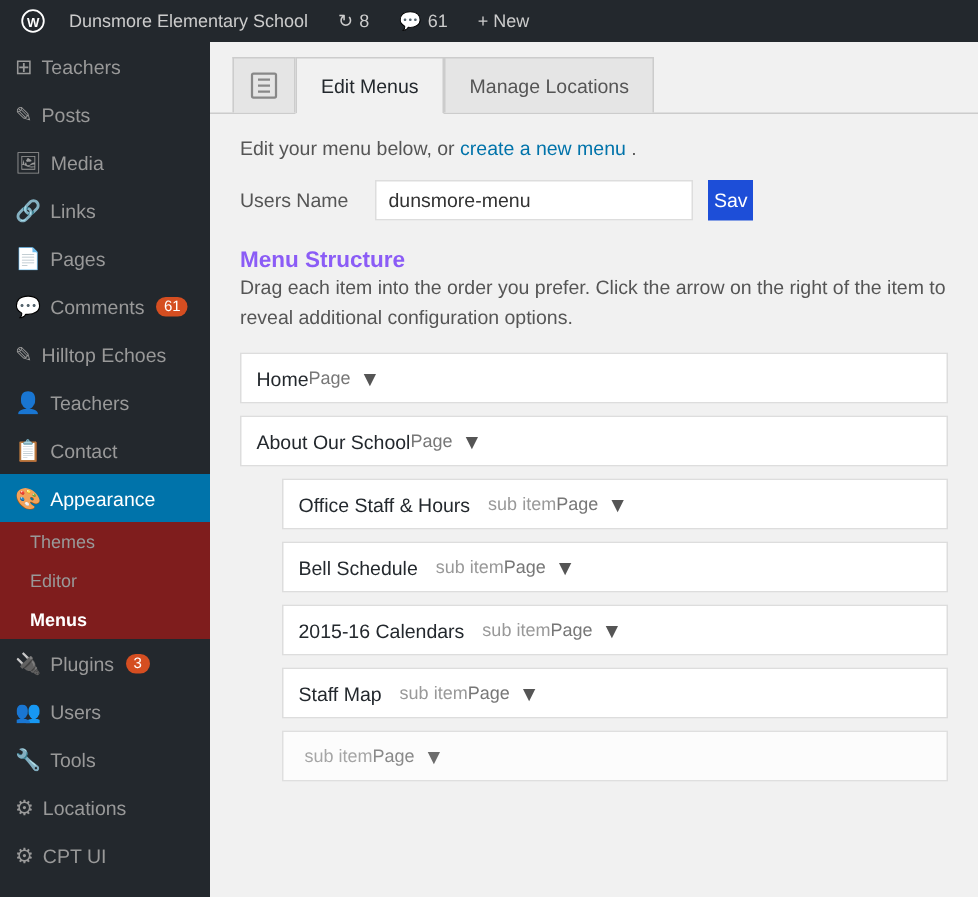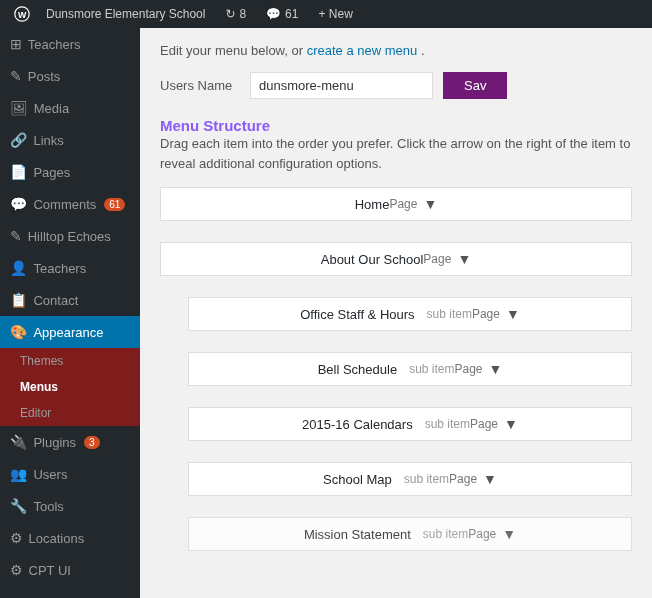--- a/index.html
+++ b/index.html
@@ -137,28 +137,28 @@
     .menu-name-label {
       font-size: 13px;
       color: #555;
       min-width: 80px;
     }
     .menu-name-input {
       border: 1px solid #ddd;
       background: #fff;
       padding: 5px 8px;
       font-size: 13px;
-      width: 183px;
+      width: 212px;
       color: #333;
     }
     .save-btn {
-      background: #701a75;
+      background: #1d4ed8;
       color: #fff;
       border: none;
-      padding: 6px 21px;
+      padding: 6px 4px;
       font-size: 13px;
       cursor: pointer;
       
     }
 
     
     .menu-structure-title {
       font-size: 15px;
       font-weight: 600;
       color: #8b5cf6;
@@ -168,24 +168,24 @@
       font-size: 13px;
       color: #555;
       margin-bottom: 14px;
       line-height: 1.5;
     }
 
     
     .menu-item {
       background: #fff;
       border: 1px solid #ddd;
-      margin-bottom: 21px;
-      display: flex;
-      align-items: center;
-      justify-content: center;
+      margin-bottom: 8px;
+      display: flex;
+      align-items: center;
+      justify-content: flex-start;
       padding: 8px 10px;
       cursor: pointer;
     }
     .menu-item-left {
       display: flex;
       align-items: center;
       gap: 8px;
       font-size: 13px;
       color: #23282d;
       font-weight: 500;
@@ -279,22 +279,22 @@
     <div class="sidebar-item">
       <span class="icon">📋</span>
       <span>Contact</span>
     </div>
     <div class="sidebar-item active">
       <span class="icon">🎨</span>
       <span>Appearance</span>
     </div>
     <div class="sidebar-submenu">
       <a class="sidebar-subitem">Themes</a>
+      <a class="sidebar-subitem">Editor</a>
       <a class="sidebar-subitem active">Menus</a>
-      <a class="sidebar-subitem">Editor</a>
     </div>
     <div class="sidebar-item">
       <span class="icon">🔌</span>
       <span>Plugins</span>
       <span class="sidebar-badge">3</span>
     </div>
     <div class="sidebar-item">
       <span class="icon">👥</span>
       <span>Users</span>
     </div>
@@ -307,20 +307,36 @@
       <span>Locations</span>
     </div>
     <div class="sidebar-item">
       <span class="icon">⚙</span>
       <span>CPT UI</span>
     </div>
   </div>
 
   <div class="content-area">
 
+    <div class="tabs-bar">
+      <div class="tab" style="padding: 8px 10px; background: #e5e5e5; border: 1px solid #ccc; border-bottom: none;">
+        <svg width="20" height="20" viewBox="0 0 20 20" fill="none">
+          <rect x="2" y="2" width="16" height="16" rx="1" stroke="#888" stroke-width="1.5" fill="none"></rect>
+          <line x1="6" y1="6" x2="14" y2="6" stroke="#888" stroke-width="1.5"></line>
+          <line x1="6" y1="10" x2="14" y2="10" stroke="#888" stroke-width="1.5"></line>
+          <line x1="6" y1="14" x2="14" y2="14" stroke="#888" stroke-width="1.5"></line>
+        </svg>
+      </div>
+      <div class="tab active">
+        <span>Edit Menus</span>
+      </div>
+      <div class="tab">
+        <span>Manage Locations</span>
+      </div>
+    </div>
 
     <div class="content-inner">
 
       <p class="edit-menu-desc">
         <span>Edit your menu below, or</span>
         <a>create a new menu</a>
         <span>.</span>
       </p>
 
       <div class="menu-name-row">
@@ -382,32 +398,31 @@
             <span class="sub-item-tag">sub item</span>
           </div>
           <div class="menu-item-right">
             <span class="page-type">Page</span>
             <span class="chevron-down">▼</span>
           </div>
         </div>
 
         <div class="menu-item sub-item">
           <div class="menu-item-left">
-            <span class="sub-item-label">School Map</span>
+            <span class="sub-item-label">Staff Map</span>
             <span class="sub-item-tag">sub item</span>
           </div>
           <div class="menu-item-right">
             <span class="page-type">Page</span>
             <span class="chevron-down">▼</span>
           </div>
         </div>
 
         <div class="menu-item sub-item" style="opacity: 0.85;">
           <div class="menu-item-left">
-            <span class="sub-item-label">Mission Statement</span>
             <span class="sub-item-tag">sub item</span>
           </div>
           <div class="menu-item-right">
             <span class="page-type">Page</span>
             <span class="chevron-down">▼</span>
           </div>
         </div>
 
       </div>
     </div>

